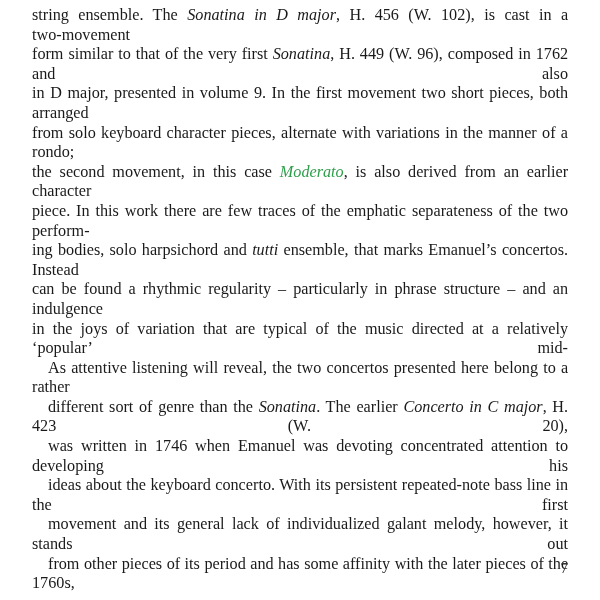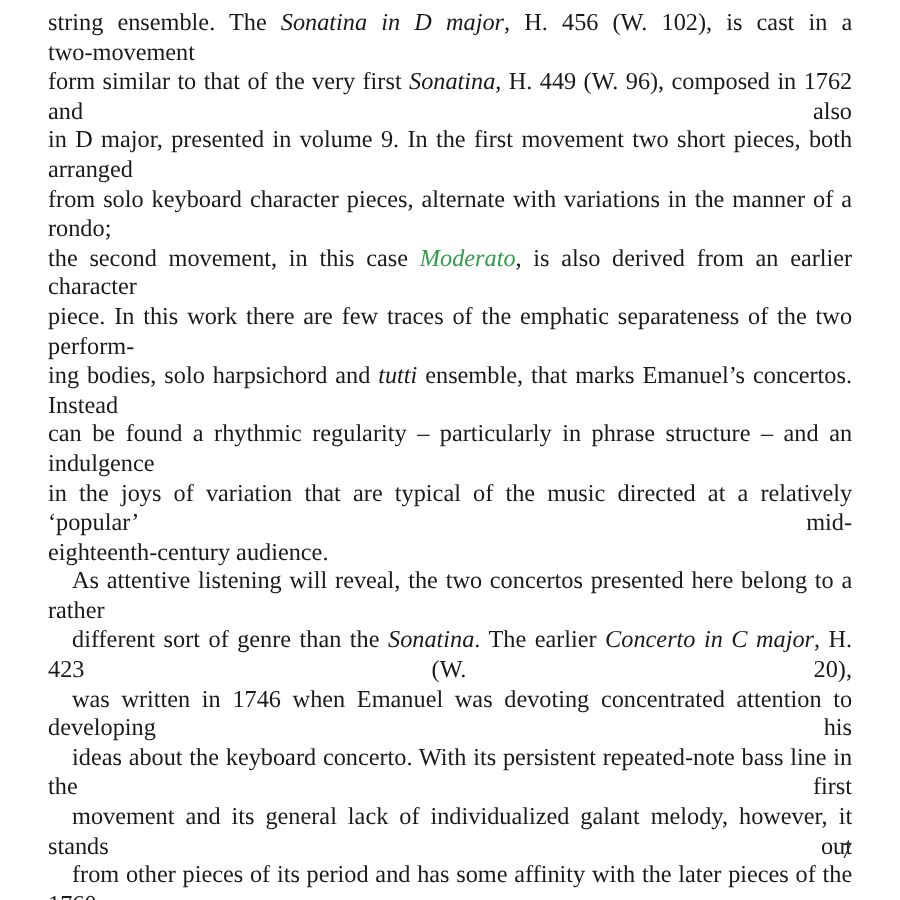--- a/index.html
+++ b/index.html
@@ -29,21 +29,20 @@
   <p>
       <span class="line" style="white-space: normal;"><span style="white-space: nowrap;">string</span> <span style="white-space: nowrap;">ensemble.</span> <span style="white-space: nowrap;">The</span> <i style="white-space: nowrap;">Sonatina</i> <i style="white-space: nowrap;">in</i> <i style="white-space: nowrap;">D</i> <i style="white-space: nowrap;">major</i><span style="white-space: nowrap;">,</span> <span style="white-space: nowrap;">H.</span> <span style="white-space: nowrap;">456</span> <span style="white-space: nowrap;">(W.</span> <span style="white-space: nowrap;">102),</span> <span style="white-space: nowrap;">is</span> <span style="white-space: nowrap;">cast</span> <span style="white-space: nowrap;">in</span> <span style="white-space: nowrap;">a</span> <span style="white-space: nowrap;">two-movement</span></span>
       <span class="line" style="white-space: normal;"><span style="white-space: nowrap;">form</span> <span style="white-space: nowrap;">similar</span> <span style="white-space: nowrap;">to</span> <span style="white-space: nowrap;">that</span> <span style="white-space: nowrap;">of</span> <span style="white-space: nowrap;">the</span> <span style="white-space: nowrap;">very</span> <span style="white-space: nowrap;">first</span> <i style="white-space: nowrap;">Sonatina</i><span style="white-space: nowrap;">,</span> <span style="white-space: nowrap;">H.</span> <span style="white-space: nowrap;">449</span> <span style="white-space: nowrap;">(W.</span> <span style="white-space: nowrap;">96),</span> <span style="white-space: nowrap;">composed</span> <span style="white-space: nowrap;">in</span> <span style="white-space: nowrap;">1762</span> <span style="white-space: nowrap;">and</span> <span style="white-space: nowrap;">also</span></span>
       <span class="line" style="white-space: normal;"><span style="white-space: nowrap;">in</span> <span style="white-space: nowrap;">D</span> <span style="white-space: nowrap;">major,</span> <span style="white-space: nowrap;">presented</span> <span style="white-space: nowrap;">in</span> <span style="white-space: nowrap;">volume</span> <span style="white-space: nowrap;">9.</span> <span style="white-space: nowrap;">In</span> <span style="white-space: nowrap;">the</span> <span style="white-space: nowrap;">first</span> <span style="white-space: nowrap;">movement</span> <span style="white-space: nowrap;">two</span> <span style="white-space: nowrap;">short</span> <span style="white-space: nowrap;">pieces,</span> <span style="white-space: nowrap;">both</span> <span style="white-space: nowrap;">arranged</span></span>
       <span class="line" style="white-space: normal;"><span style="white-space: nowrap;">from</span> <span style="white-space: nowrap;">solo</span> <span style="white-space: nowrap;">keyboard</span> <span style="white-space: nowrap;">character</span> <span style="white-space: nowrap;">pieces,</span> <span style="white-space: nowrap;">alternate</span> <span style="white-space: nowrap;">with</span> <span style="white-space: nowrap;">variations</span> <span style="white-space: nowrap;">in</span> <span style="white-space: nowrap;">the</span> <span style="white-space: nowrap;">manner</span> <span style="white-space: nowrap;">of</span> <span style="white-space: nowrap;">a</span> <span style="white-space: nowrap;">rondo;</span></span>
       <span class="line" style="white-space: normal;"><span style="white-space: nowrap;">the</span> <span style="white-space: nowrap;">second</span> <span style="white-space: nowrap;">movement,</span> <span style="white-space: nowrap;">in</span> <span style="white-space: nowrap;">this</span> <span style="white-space: nowrap;">case</span> <i class="green" style="white-space: nowrap;">Moderato</i><span style="white-space: nowrap;">,</span> <span style="white-space: nowrap;">is</span> <span style="white-space: nowrap;">also</span> <span style="white-space: nowrap;">derived</span> <span style="white-space: nowrap;">from</span> <span style="white-space: nowrap;">an</span> <span style="white-space: nowrap;">earlier</span> <span style="white-space: nowrap;">character</span></span>
       <span class="line" style="white-space: normal;"><span style="white-space: nowrap;">piece.</span> <span style="white-space: nowrap;">In</span> <span style="white-space: nowrap;">this</span> <span style="white-space: nowrap;">work</span> <span style="white-space: nowrap;">there</span> <span style="white-space: nowrap;">are</span> <span style="white-space: nowrap;">few</span> <span style="white-space: nowrap;">traces</span> <span style="white-space: nowrap;">of</span> <span style="white-space: nowrap;">the</span> <span style="white-space: nowrap;">emphatic</span> <span style="white-space: nowrap;">separateness</span> <span style="white-space: nowrap;">of</span> <span style="white-space: nowrap;">the</span> <span style="white-space: nowrap;">two</span> <span style="white-space: nowrap;">perform-</span></span>
       <span class="line" style="white-space: normal;"><span style="white-space: nowrap;">ing</span> <span style="white-space: nowrap;">bodies,</span> <span style="white-space: nowrap;">solo</span> <span style="white-space: nowrap;">harpsichord</span> <span style="white-space: nowrap;">and</span> <i style="white-space: nowrap;">tutti</i> <span style="white-space: nowrap;">ensemble,</span> <span style="white-space: nowrap;">that</span> <span style="white-space: nowrap;">marks</span> <span style="white-space: nowrap;">Emanuel’s</span> <span style="white-space: nowrap;">concertos.</span> <span style="white-space: nowrap;">Instead</span></span>
       <span class="line" style="white-space: normal;"><span style="white-space: nowrap;">can</span> <span style="white-space: nowrap;">be</span> <span style="white-space: nowrap;">found</span> <span style="white-space: nowrap;">a</span> <span style="white-space: nowrap;">rhythmic</span> <span style="white-space: nowrap;">regularity</span> <span style="white-space: nowrap;">–</span> <span style="white-space: nowrap;">particularly</span> <span style="white-space: nowrap;">in</span> <span style="white-space: nowrap;">phrase</span> <span style="white-space: nowrap;">structure</span> <span style="white-space: nowrap;">–</span> <span style="white-space: nowrap;">and</span> <span style="white-space: nowrap;">an</span> <span style="white-space: nowrap;">indulgence</span></span>
       <span class="line" style="white-space: normal;"><span style="white-space: nowrap;">in</span> <span style="white-space: nowrap;">the</span> <span style="white-space: nowrap;">joys</span> <span style="white-space: nowrap;">of</span> <span style="white-space: nowrap;">variation</span> <span style="white-space: nowrap;">that</span> <span style="white-space: nowrap;">are</span> <span style="white-space: nowrap;">typical</span> <span style="white-space: nowrap;">of</span> <span style="white-space: nowrap;">the</span> <span style="white-space: nowrap;">music</span> <span style="white-space: nowrap;">directed</span> <span style="white-space: nowrap;">at</span> <span style="white-space: nowrap;">a</span> <span style="white-space: nowrap;">relatively</span> <span style="white-space: nowrap;">‘popular’</span> <span style="white-space: nowrap;">mid-</span></span>
-      <span class="line last" style="white-space: normal;"><span style="white-space: nowrap;">eighteenth-century</span> <span style="white-space: nowrap;">audience.</span></span>
     </p>
   <p class="indent">
       <span class="line" style="text-indent: 16px; white-space: normal;"><span style="white-space: nowrap;">As</span> <span style="white-space: nowrap;">attentive</span> <span style="white-space: nowrap;">listening</span> <span style="white-space: nowrap;">will</span> <span style="white-space: nowrap;">reveal,</span> <span style="white-space: nowrap;">the</span> <span style="white-space: nowrap;">two</span> <span style="white-space: nowrap;">concertos</span> <span style="white-space: nowrap;">presented</span> <span style="white-space: nowrap;">here</span> <span style="white-space: nowrap;">belong</span> <span style="white-space: nowrap;">to</span> <span style="white-space: nowrap;">a</span> <span style="white-space: nowrap;">rather</span></span>
       <span class="line" style="white-space: normal;"><span style="white-space: nowrap;">different</span> <span style="white-space: nowrap;">sort</span> <span style="white-space: nowrap;">of</span> <span style="white-space: nowrap;">genre</span> <span style="white-space: nowrap;">than</span> <span style="white-space: nowrap;">the</span> <i style="white-space: nowrap;">Sonatina</i><span style="white-space: nowrap;">.</span> <span style="white-space: nowrap;">The</span> <span style="white-space: nowrap;">earlier</span> <i style="white-space: nowrap;">Concerto</i> <i style="white-space: nowrap;">in</i> <i style="white-space: nowrap;">C</i> <i style="white-space: nowrap;">major</i><span style="white-space: nowrap;">,</span> <span style="white-space: nowrap;">H.</span> <span style="white-space: nowrap;">423</span> <span style="white-space: nowrap;">(W.</span> <span style="white-space: nowrap;">20),</span></span>
       <span class="line" style="white-space: normal;"><span style="white-space: nowrap;">was</span> <span style="white-space: nowrap;">written</span> <span style="white-space: nowrap;">in</span> <span style="white-space: nowrap;">1746</span> <span style="white-space: nowrap;">when</span> <span style="white-space: nowrap;">Emanuel</span> <span style="white-space: nowrap;">was</span> <span style="white-space: nowrap;">devoting</span> <span style="white-space: nowrap;">concentrated</span> <span style="white-space: nowrap;">attention</span> <span style="white-space: nowrap;">to</span> <span style="white-space: nowrap;">developing</span> <span style="white-space: nowrap;">his</span></span>
       <span class="line" style="white-space: normal;"><span style="white-space: nowrap;">ideas</span> <span style="white-space: nowrap;">about</span> <span style="white-space: nowrap;">the</span> <span style="white-space: nowrap;">keyboard</span> <span style="white-space: nowrap;">concerto.</span> <span style="white-space: nowrap;">With</span> <span style="white-space: nowrap;">its</span> <span style="white-space: nowrap;">persistent</span> <span style="white-space: nowrap;">repeated-note</span> <span style="white-space: nowrap;">bass</span> <span style="white-space: nowrap;">line</span> <span style="white-space: nowrap;">in</span> <span style="white-space: nowrap;">the</span> <span style="white-space: nowrap;">first</span></span>
       <span class="line" style="white-space: normal;"><span style="white-space: nowrap;">movement</span> <span style="white-space: nowrap;">and</span> <span style="white-space: nowrap;">its</span> <span style="white-space: nowrap;">general</span> <span style="white-space: nowrap;">lack</span> <span style="white-space: nowrap;">of</span> <span style="white-space: nowrap;">individualized</span> <span style="white-space: nowrap;">galant</span> <span style="white-space: nowrap;">melody,</span> <span style="white-space: nowrap;">however,</span> <span style="white-space: nowrap;">it</span> <span style="white-space: nowrap;">stands</span> <span style="white-space: nowrap;">out</span></span>
       <span class="line" style="white-space: normal;"><span style="white-space: nowrap;">from</span> <span style="white-space: nowrap;">other</span> <span style="white-space: nowrap;">pieces</span> <span style="white-space: nowrap;">of</span> <span style="white-space: nowrap;">its</span> <span style="white-space: nowrap;">period</span> <span style="white-space: nowrap;">and</span> <span style="white-space: nowrap;">has</span> <span style="white-space: nowrap;">some</span> <span style="white-space: nowrap;">affinity</span> <span style="white-space: nowrap;">with</span> <span style="white-space: nowrap;">the</span> <span style="white-space: nowrap;">later</span> <span style="white-space: nowrap;">pieces</span> <span style="white-space: nowrap;">of</span> <span style="white-space: nowrap;">the</span> <span style="white-space: nowrap;">1760s,</span></span>
     </p>
 

